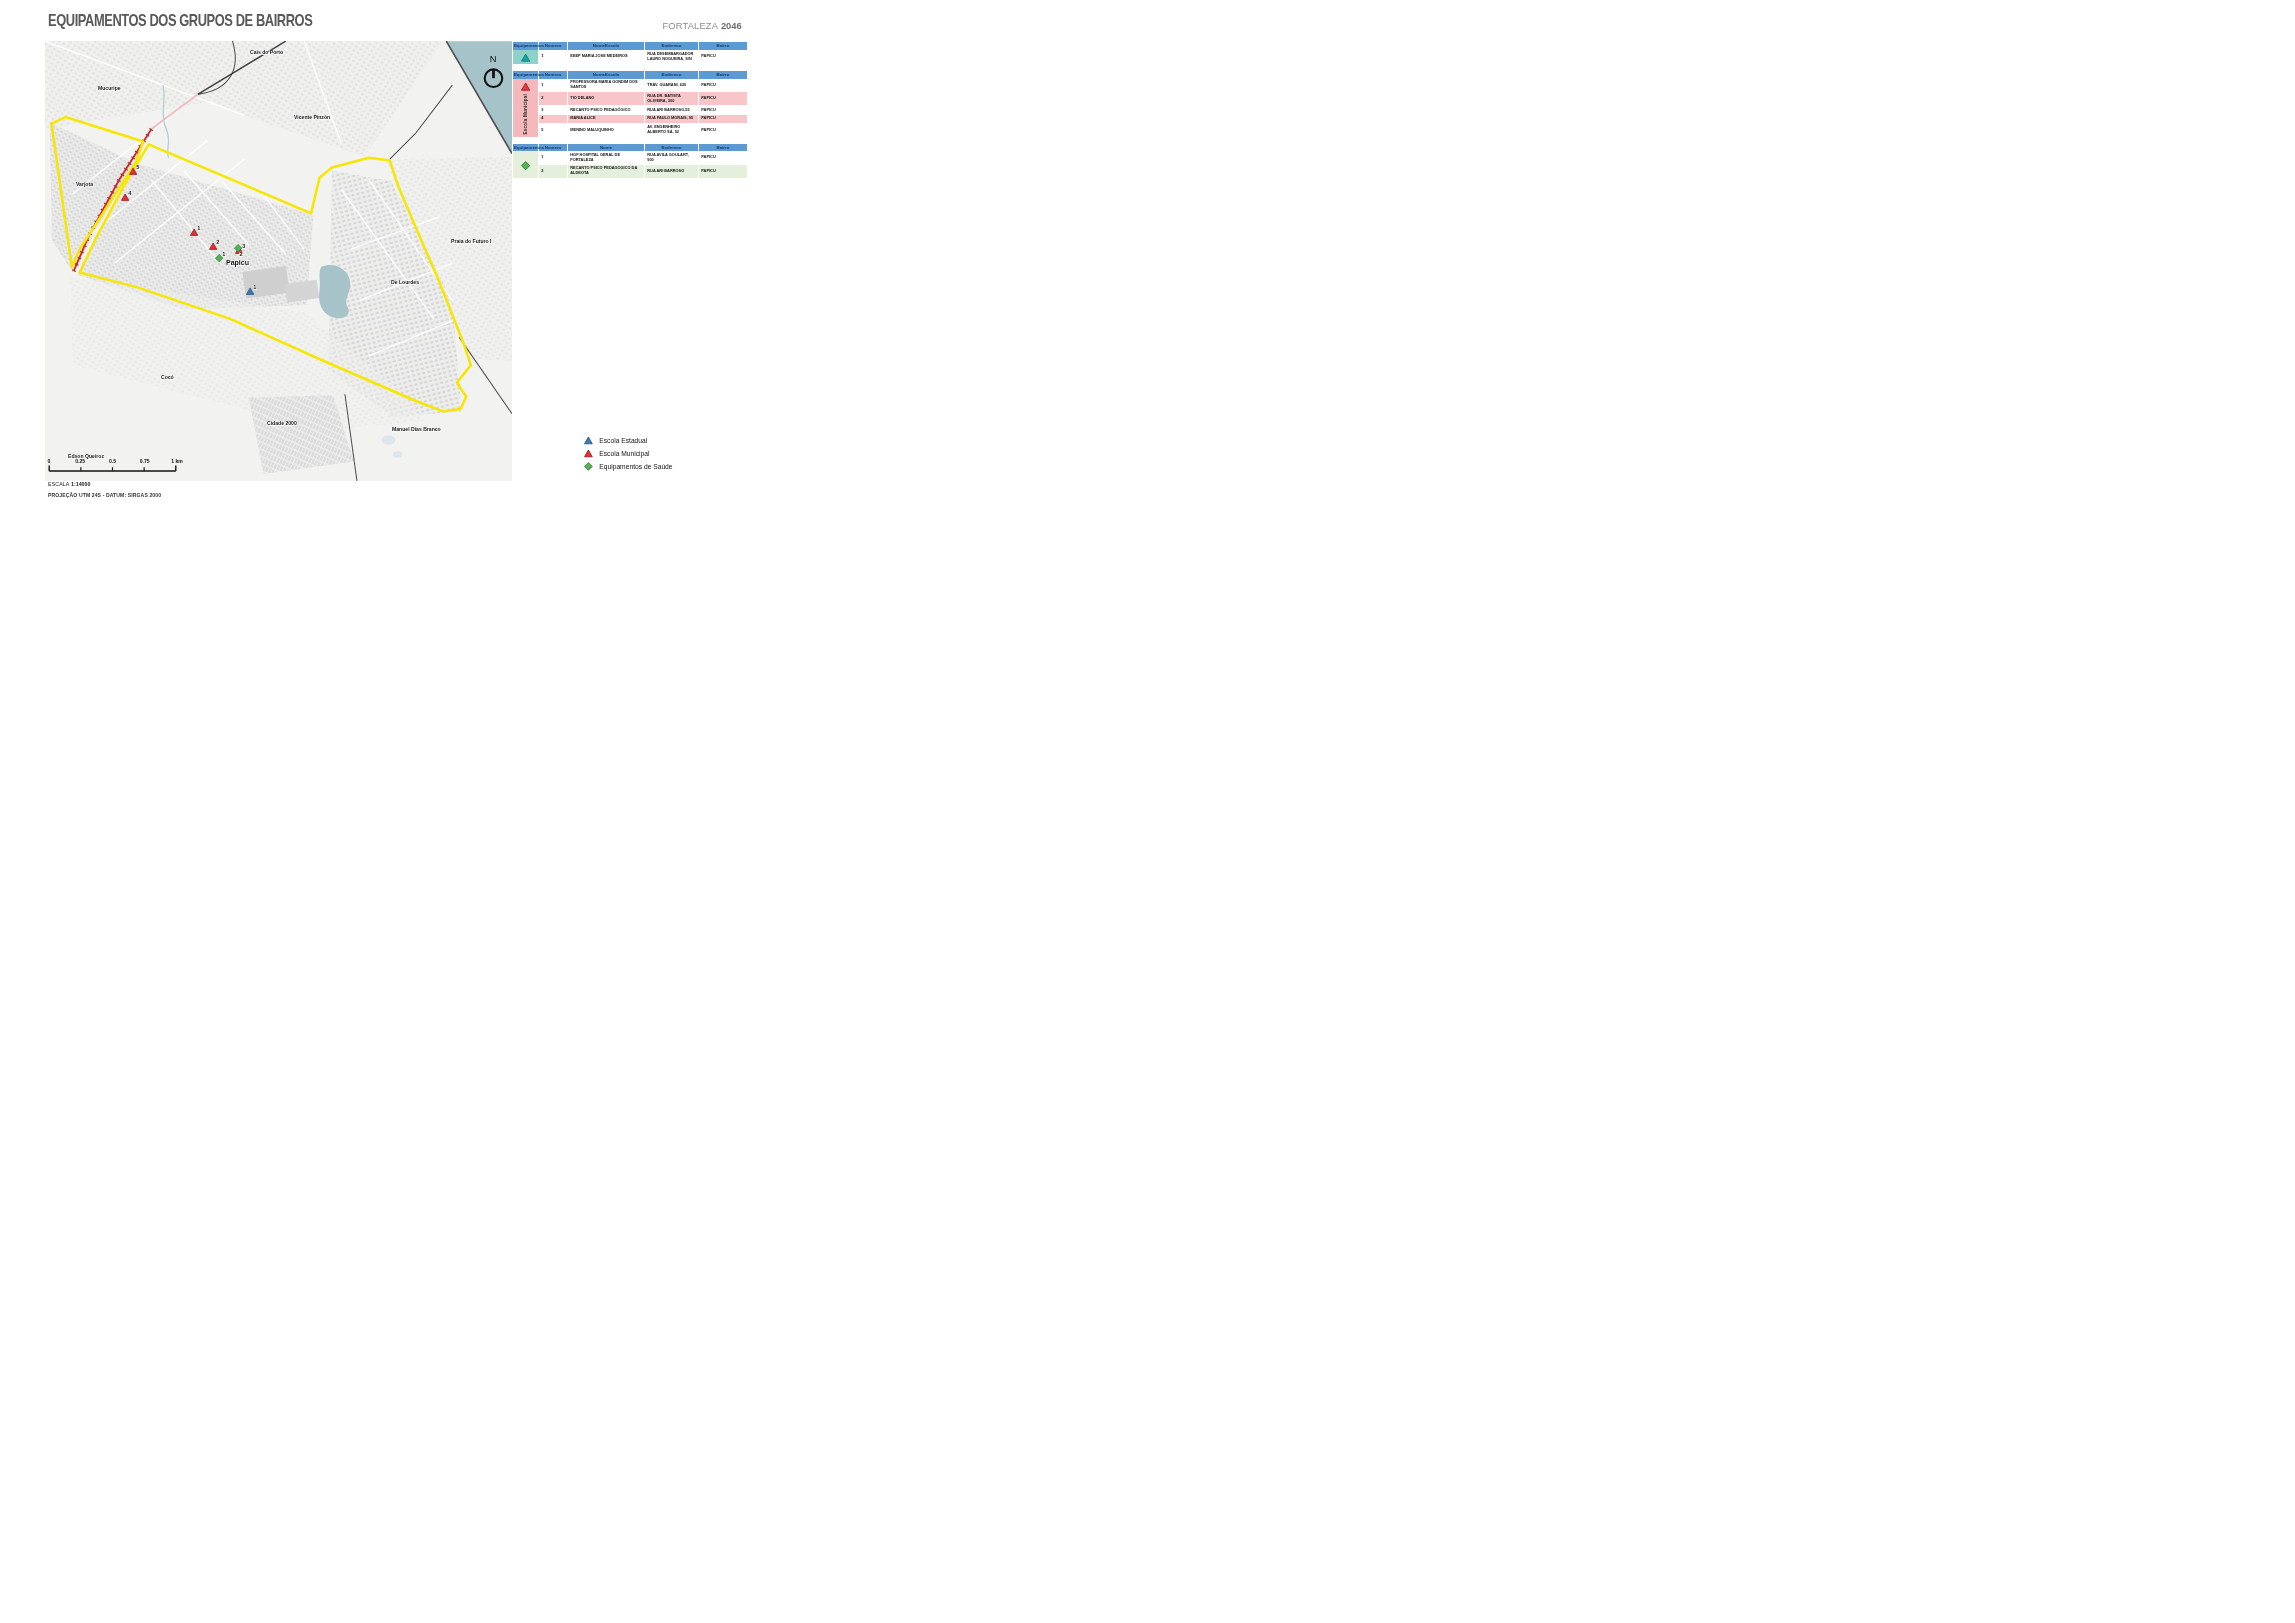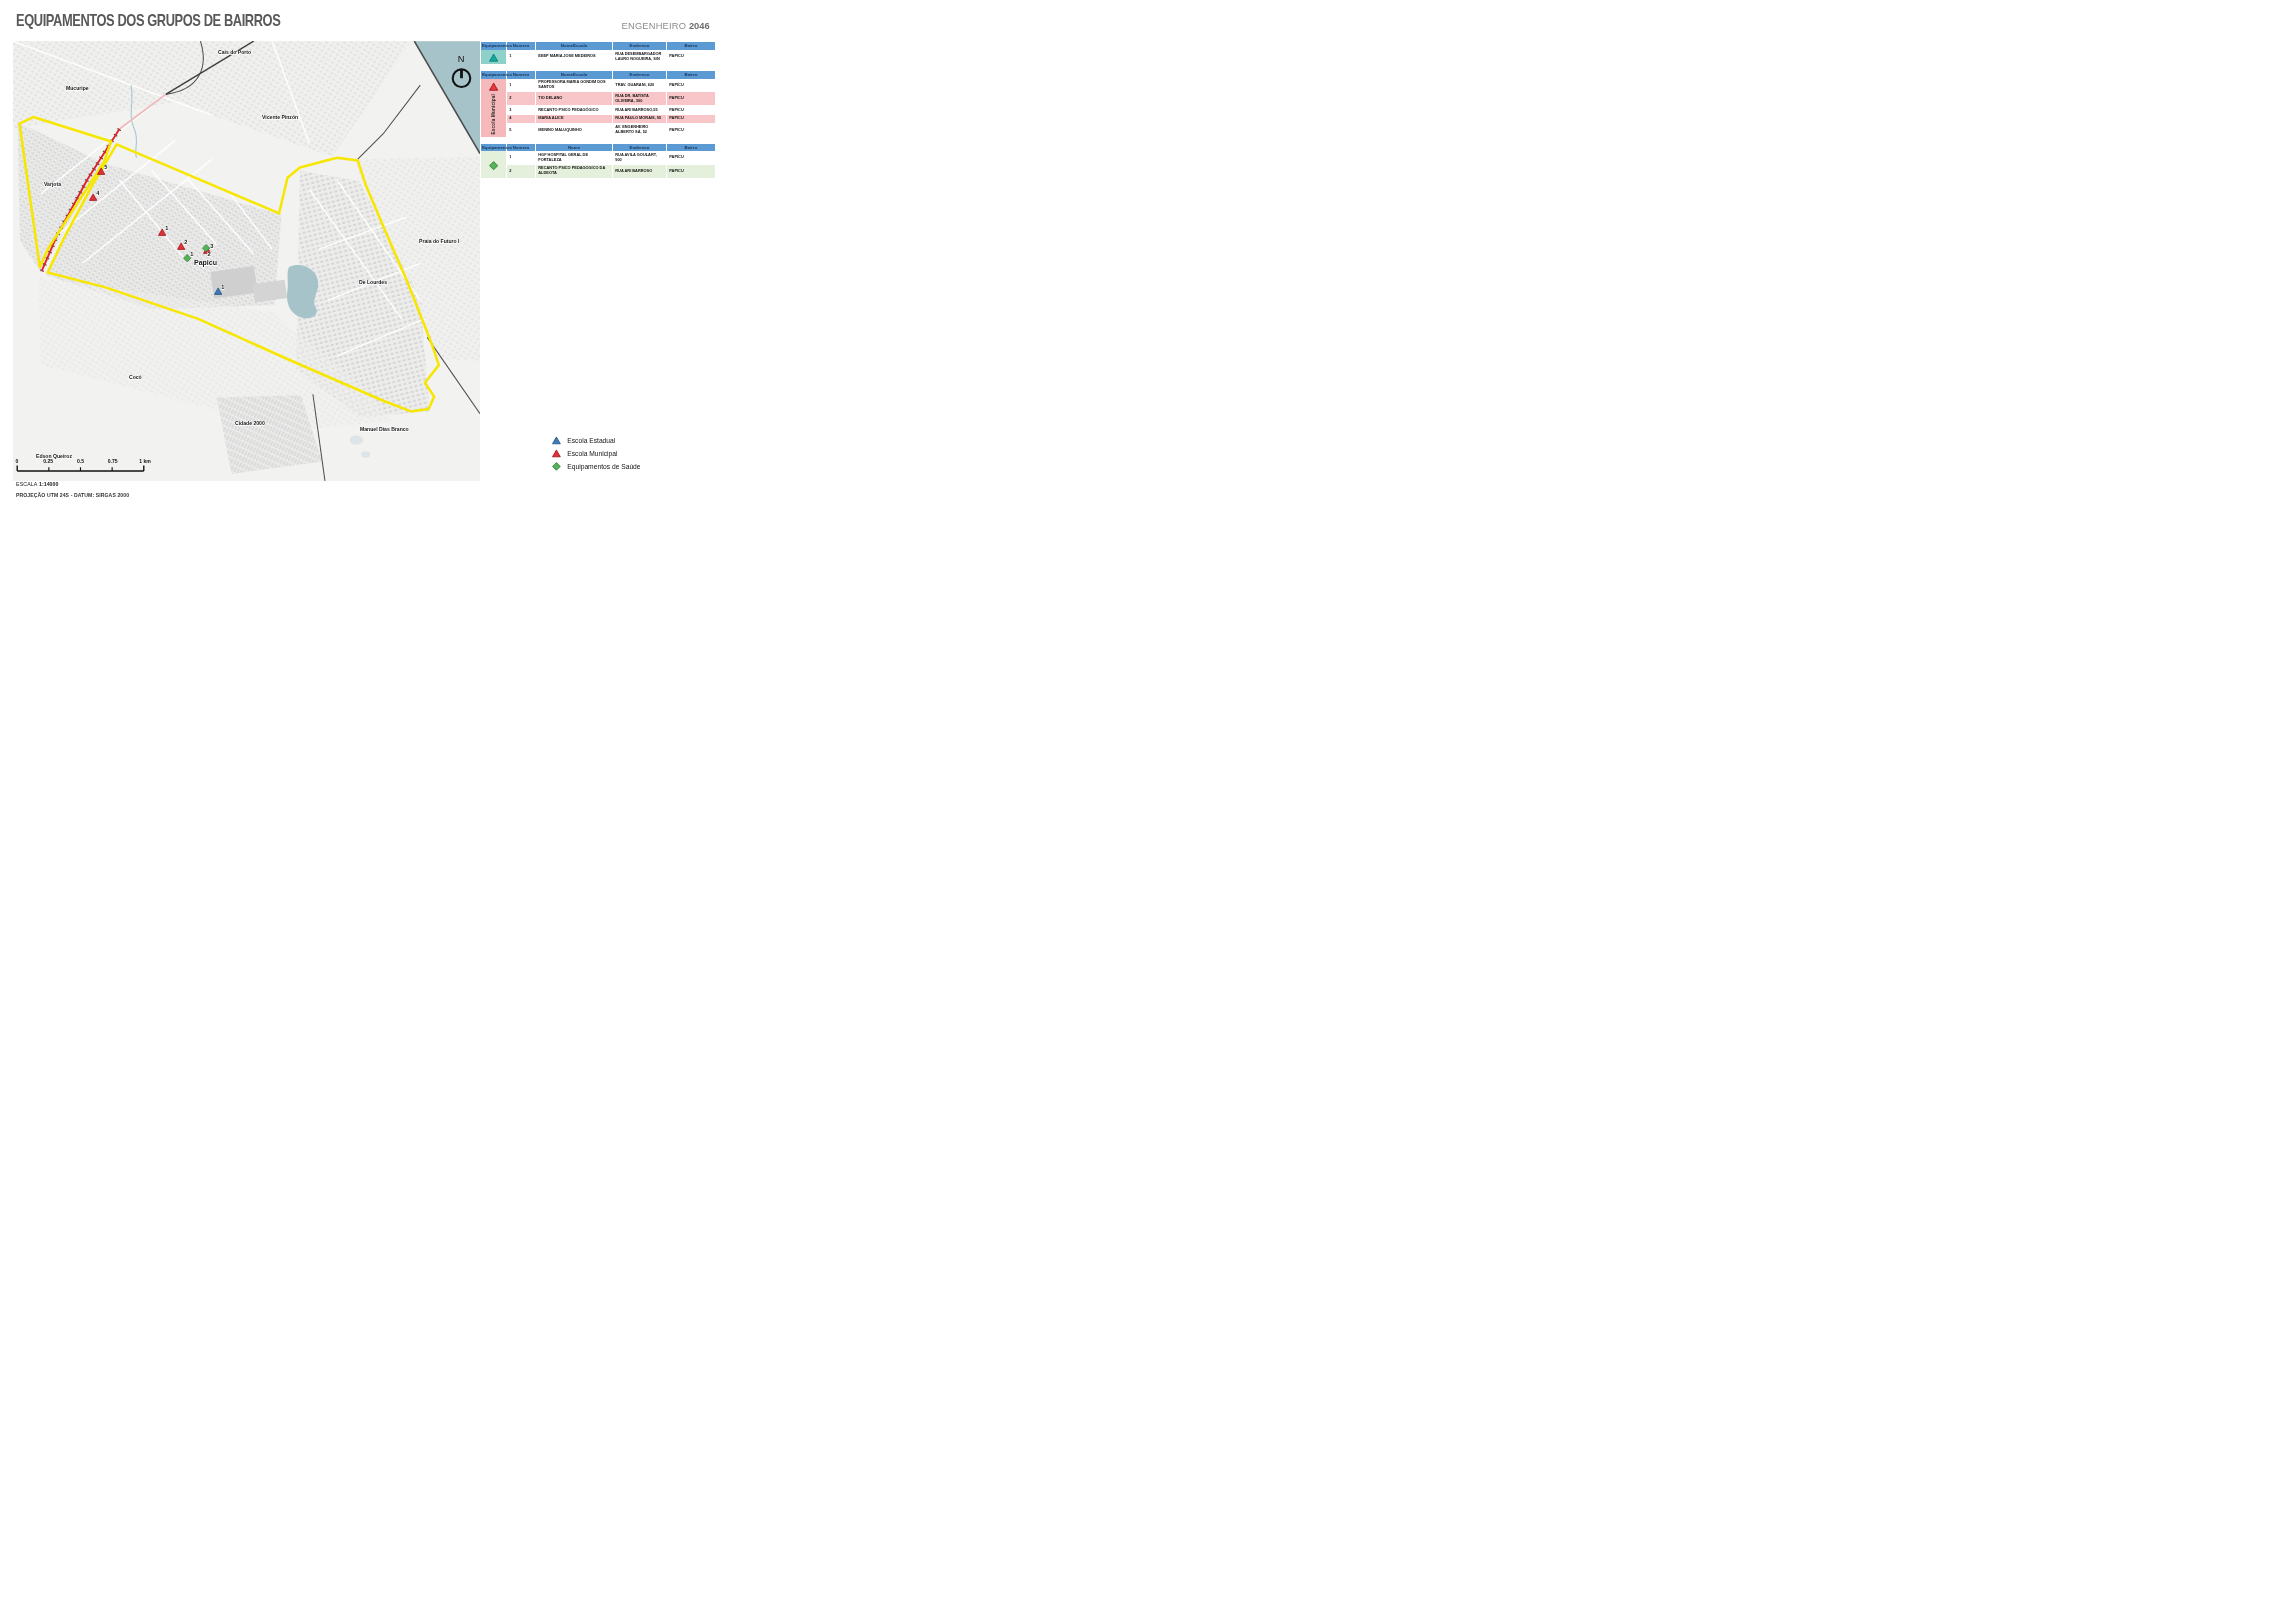--- a/index.html
+++ b/index.html
@@ -1,17 +1,17 @@
 <!DOCTYPE html>
 <html style="font-size:7.4px"><head>
 <meta charset="utf-8">
 <style>
   html,body{margin:0;padding:0;background:#ffffff;}
   .page{position:relative;width:717px;height:507px;background:#fff;overflow:hidden;
-        font-family:"Liberation Sans",sans-serif;color:#111;}
+        font-family:"Liberation Sans",sans-serif;color:#111;margin-left:32px;}
 
   
   .title{position:absolute;left:16px;top:12px;font-size:15.7px;font-weight:700;color:#595959;
          letter-spacing:-0.5px;transform:scaleX(.82);transform-origin:left center;white-space:nowrap;}
   .brand{position:absolute;right:7.4px;top:21px;font-size:9.3px;white-space:nowrap;}
   .brand .b1{color:#8c8c8c;font-weight:400;letter-spacing:0.2px;}
   .brand .b2{color:#6e6e6e;font-weight:700;margin-left:2.8px;}
 
   
   .map{position:absolute;left:13px;top:41px;width:467px;height:440px;background:#f2f2f1;overflow:hidden;}
@@ -54,21 +54,21 @@
   .escala .e2{font-weight:700;}
   .projecao{position:absolute;left:16px;top:492px;font-size:5.1px;font-weight:700;color:#333;letter-spacing:0.1px;}
 </style>
 </head>
 <body>
 
 <div class="page">
 
   <div class="title">EQUIPAMENTOS DOS GRUPOS DE BAIRROS</div>
   <div class="brand">
-    <span class="b1">ENGENHEIRO</span><span class="b2">2046</span>
+    <span class="b1">FORTALEZA</span><span class="b2">2046</span>
   </div>
 
   <div class="map">
     <svg class="base" width="467" height="440" viewBox="0 0 1009 950">
       <defs>
         <pattern id="bldDense" width="10" height="9" patternUnits="userSpaceOnUse" patternTransform="rotate(32)">
           <rect width="10" height="9" fill="#ececeb"></rect>
           <rect x="1" y="1" width="6" height="4" fill="#d5d5d5"></rect>
           <rect x="7.5" y="5.5" width="2.2" height="2.4" fill="#d9d9d9"></rect>
         </pattern>

